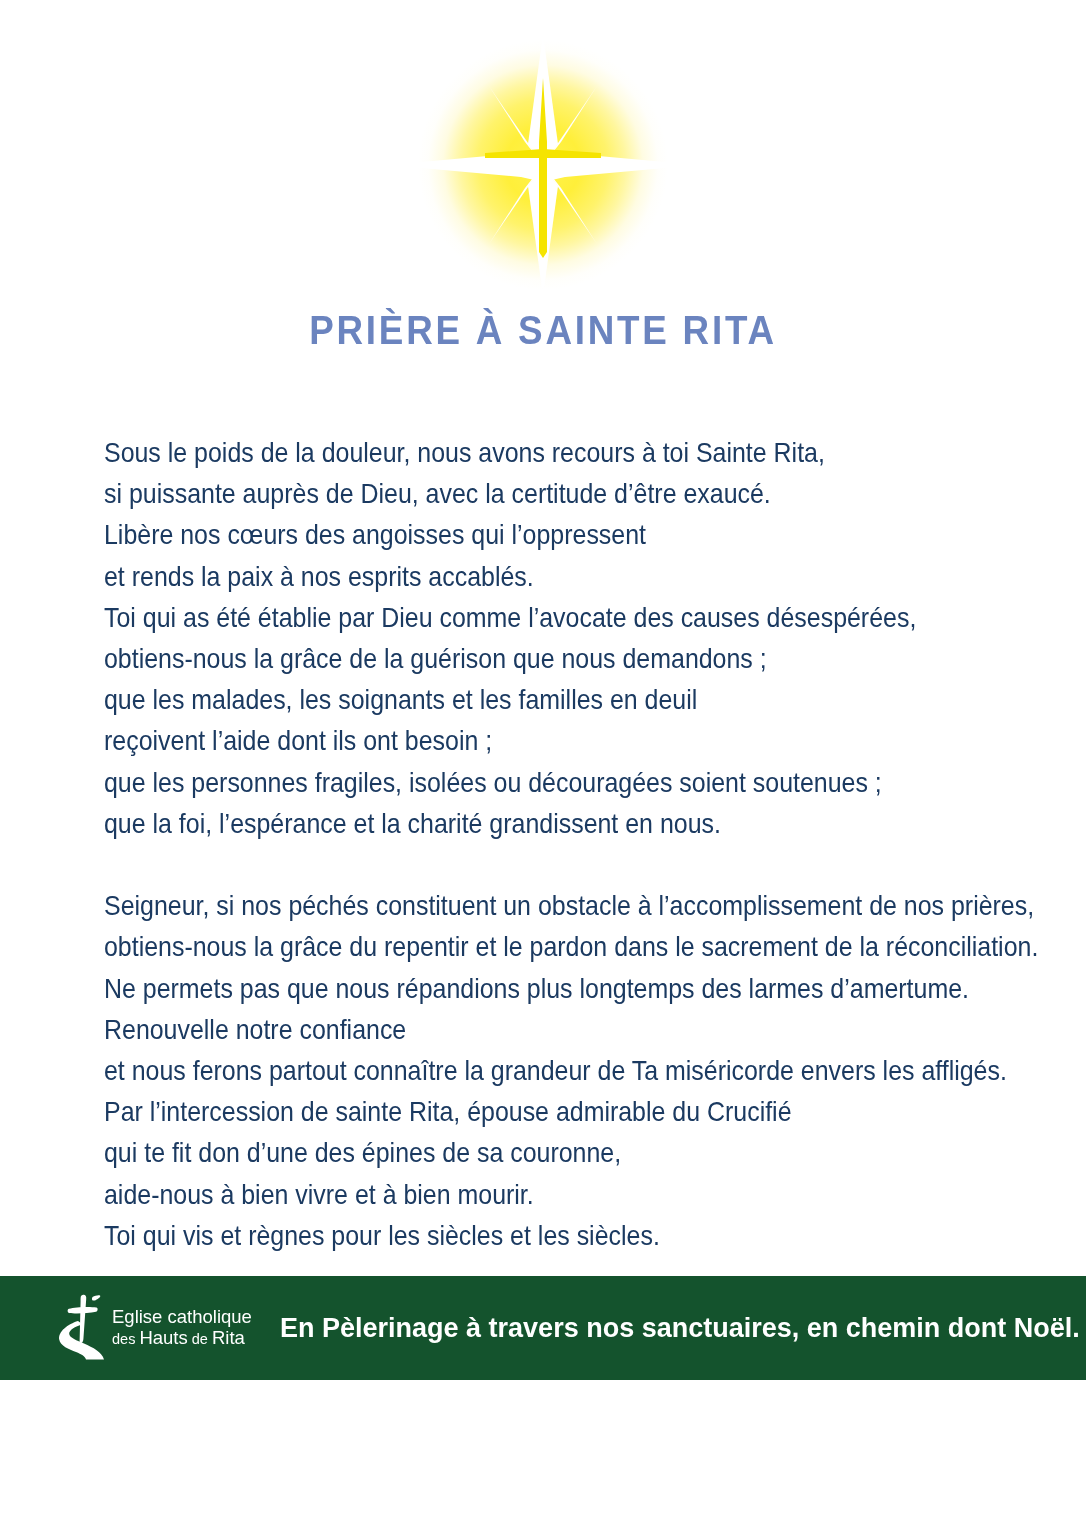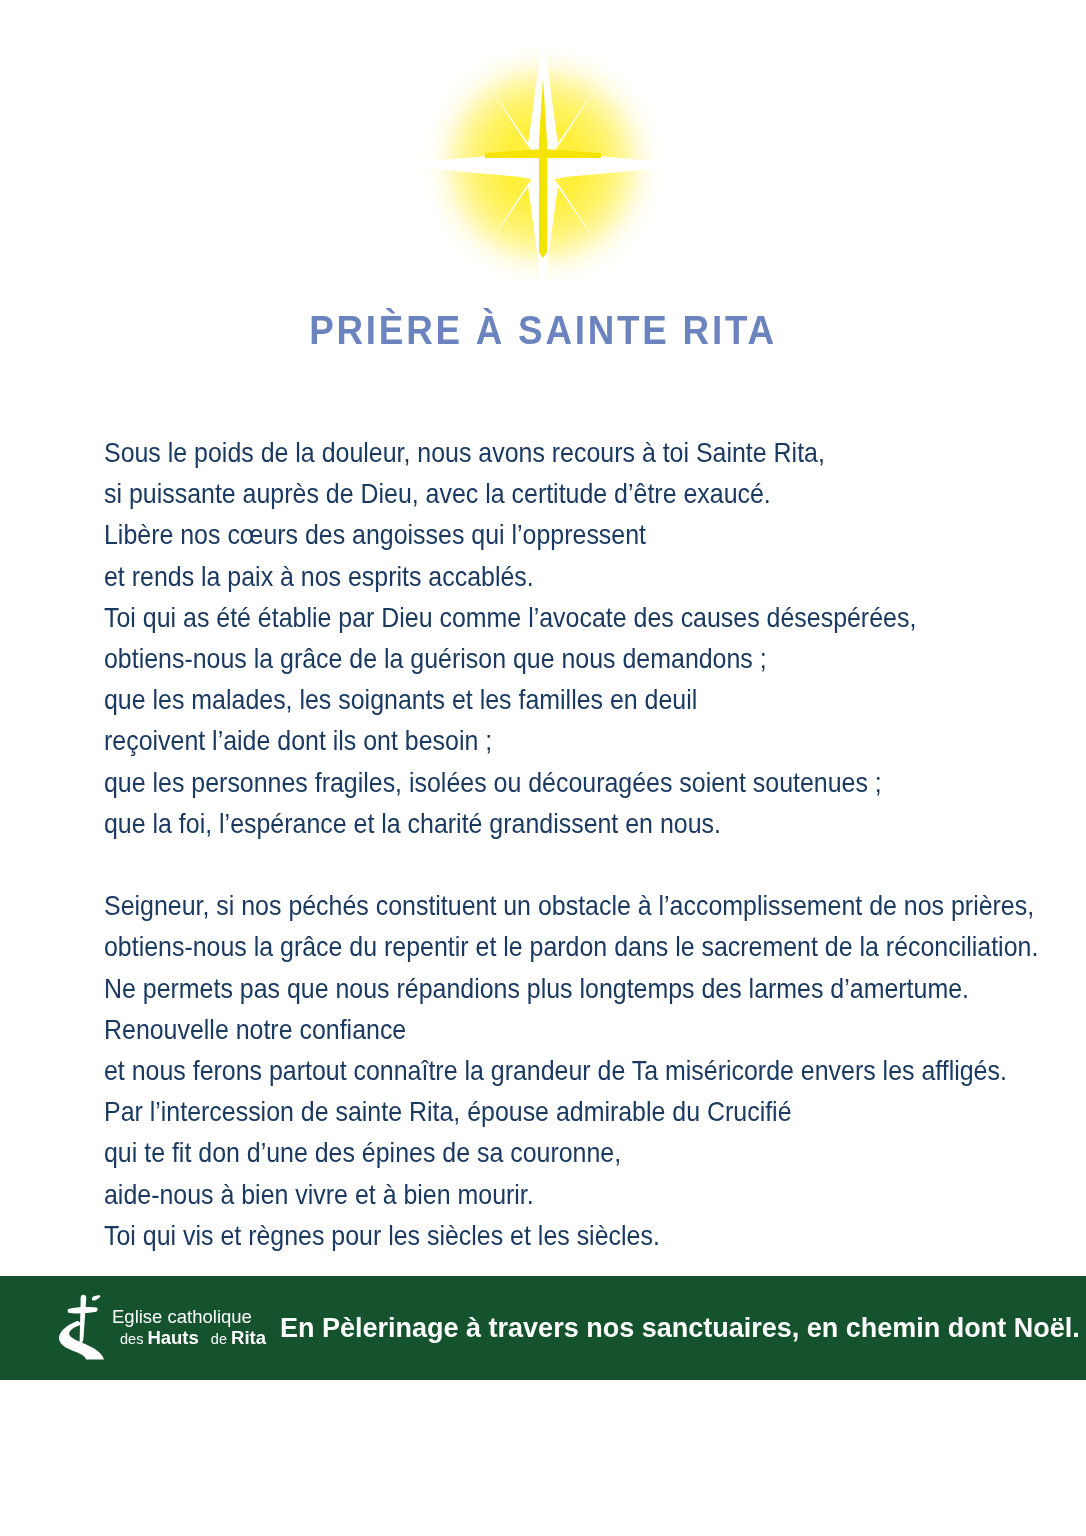--- a/index.html
+++ b/index.html
@@ -136,22 +136,22 @@
     flex: 0 0 auto;
   }
   .logo-text {
     margin-left: 4px;
     color: #ffffff;
     font-family: "Liberation Sans", sans-serif;
     line-height: 1.12;
   }
   .logo-line1 { font-size: 18.5px; font-weight: normal; white-space: nowrap; }
   .logo-line2 { font-size: 18.5px; white-space: nowrap; }
-  .logo-line2 .sm { font-size: 14.5px; font-weight: normal; margin-left: 8px; }
-  .logo-line2 .bg { font-weight: bold; }
+  .logo-line2 .sm { font-size: 14.5px; font-weight: normal; }
+  .logo-line2 .bg { font-weight: normal; }
 
   .footer-text {
     color: #ffffff;
     font-family: "Liberation Sans Narrow", "Liberation Sans", sans-serif;
     font-weight: bold;
     font-size: 27px;
     line-height: 34px;
     padding-left: 30px;
   }
   .footer-text .fline { white-space: nowrap; }

